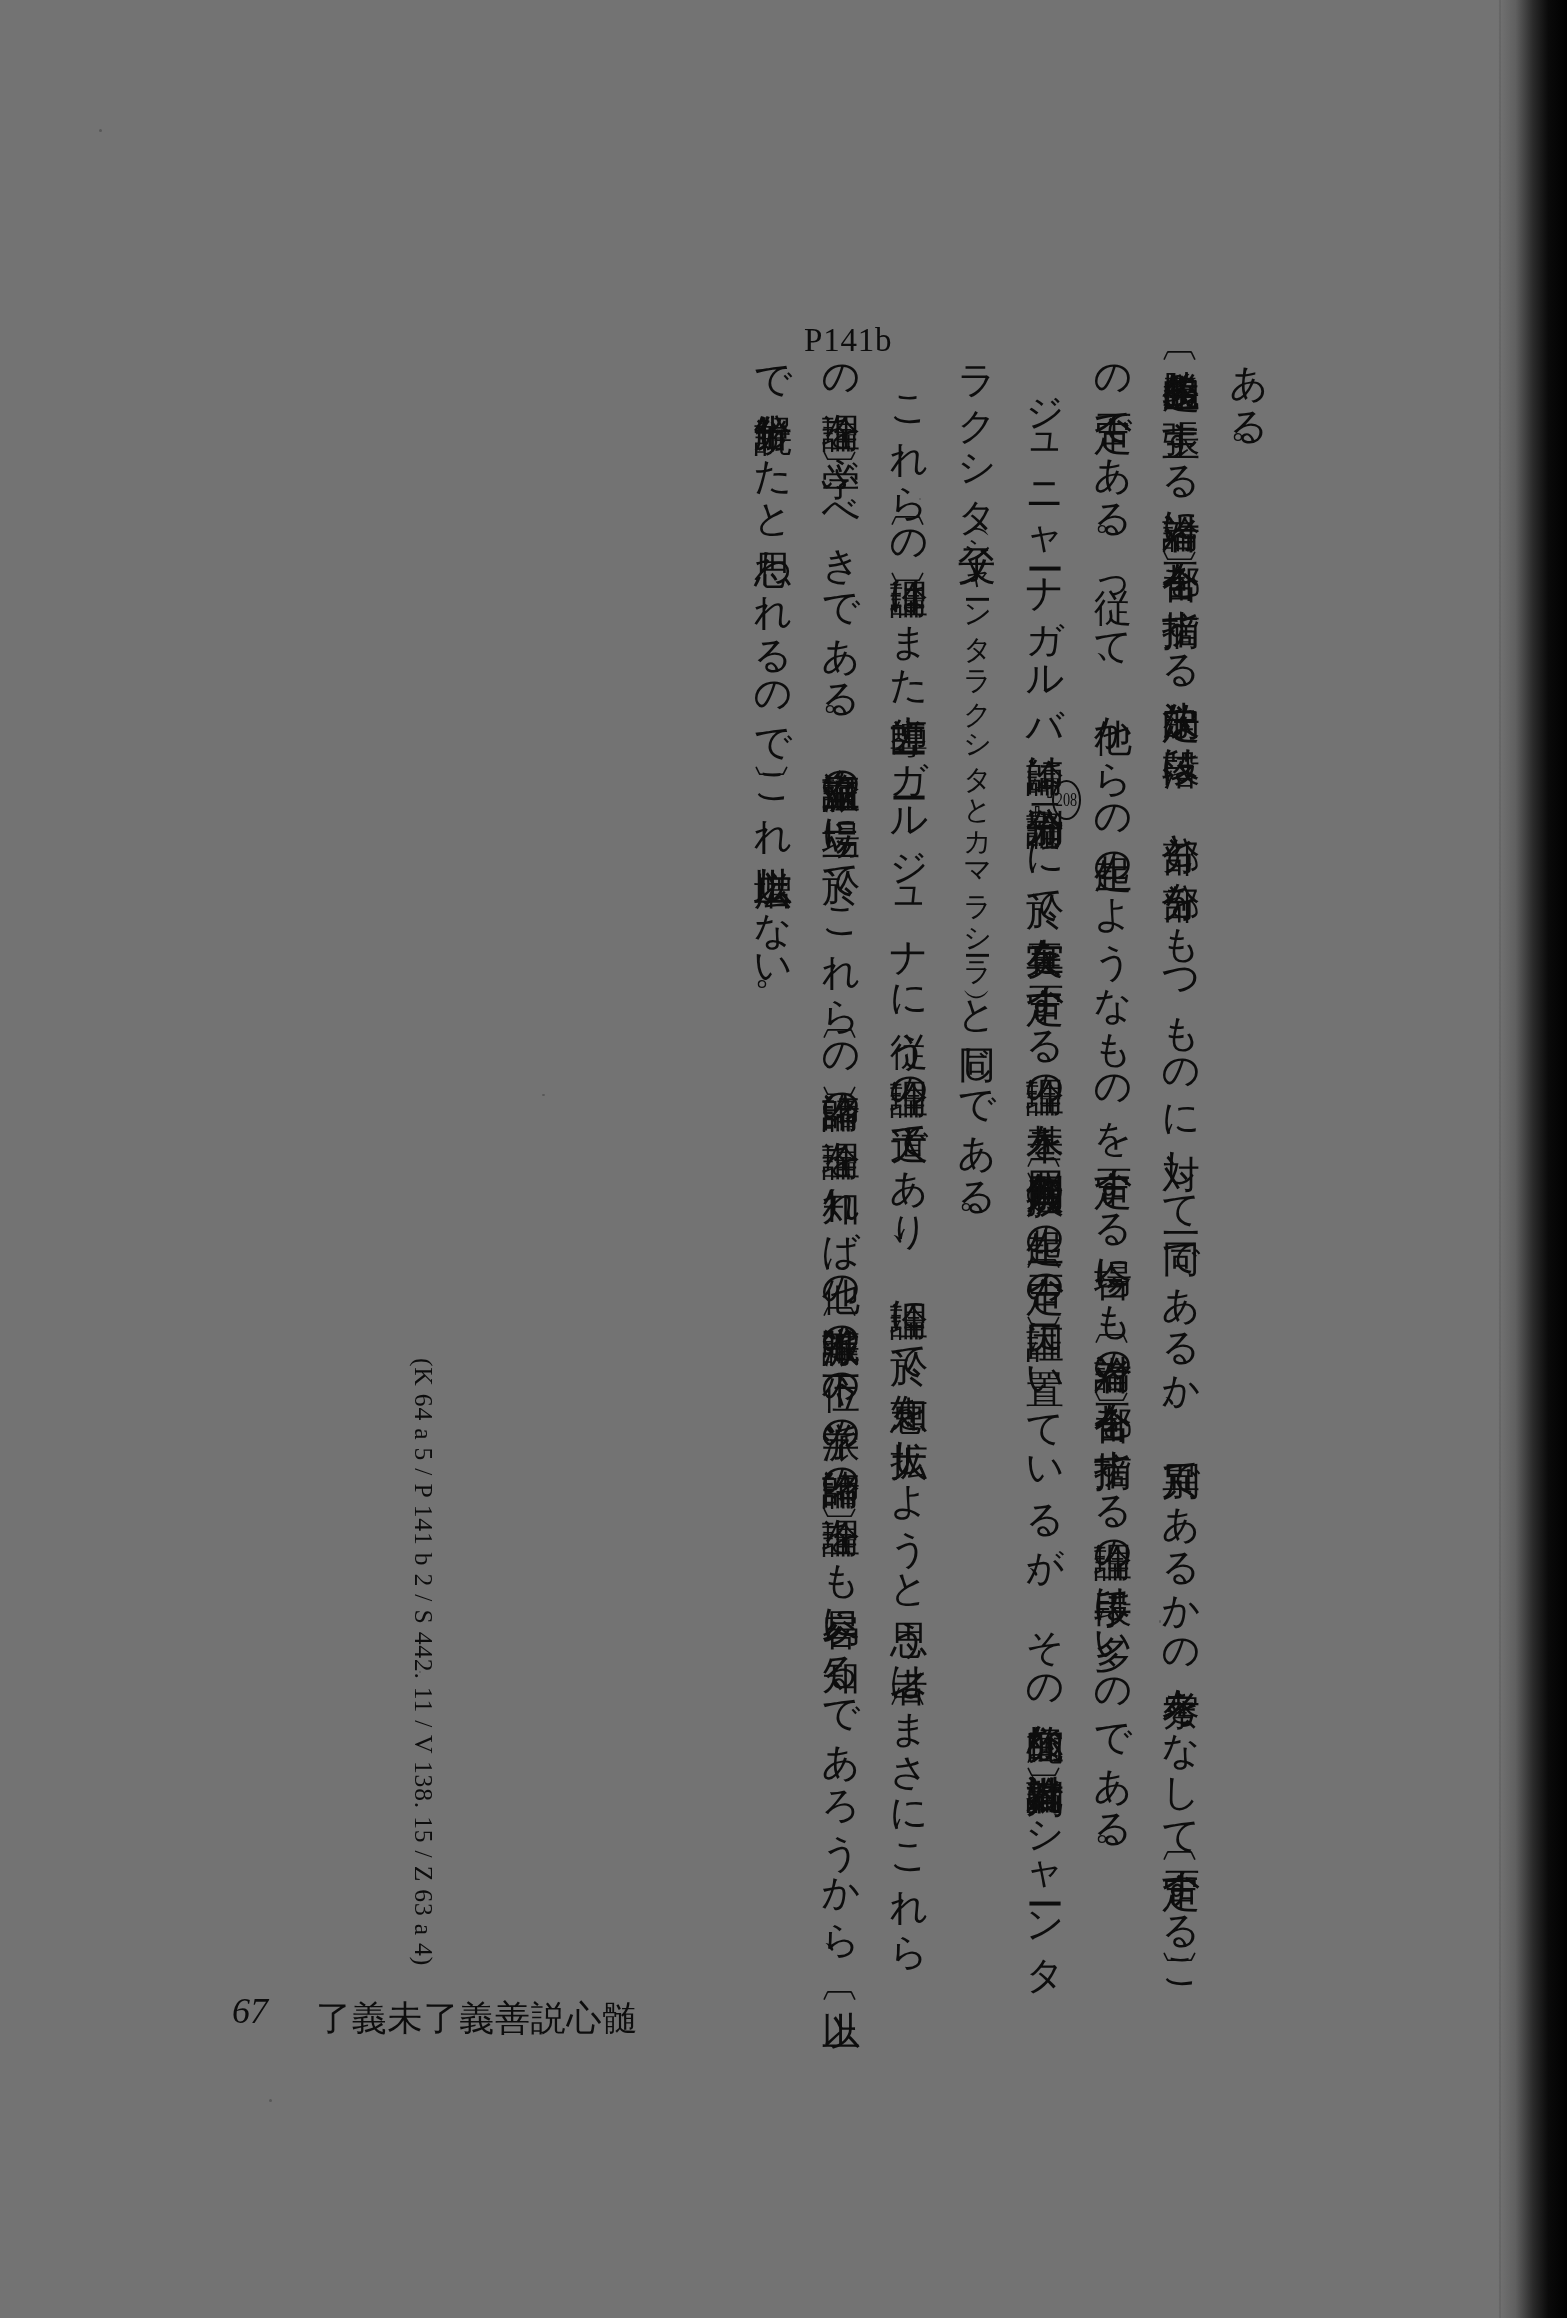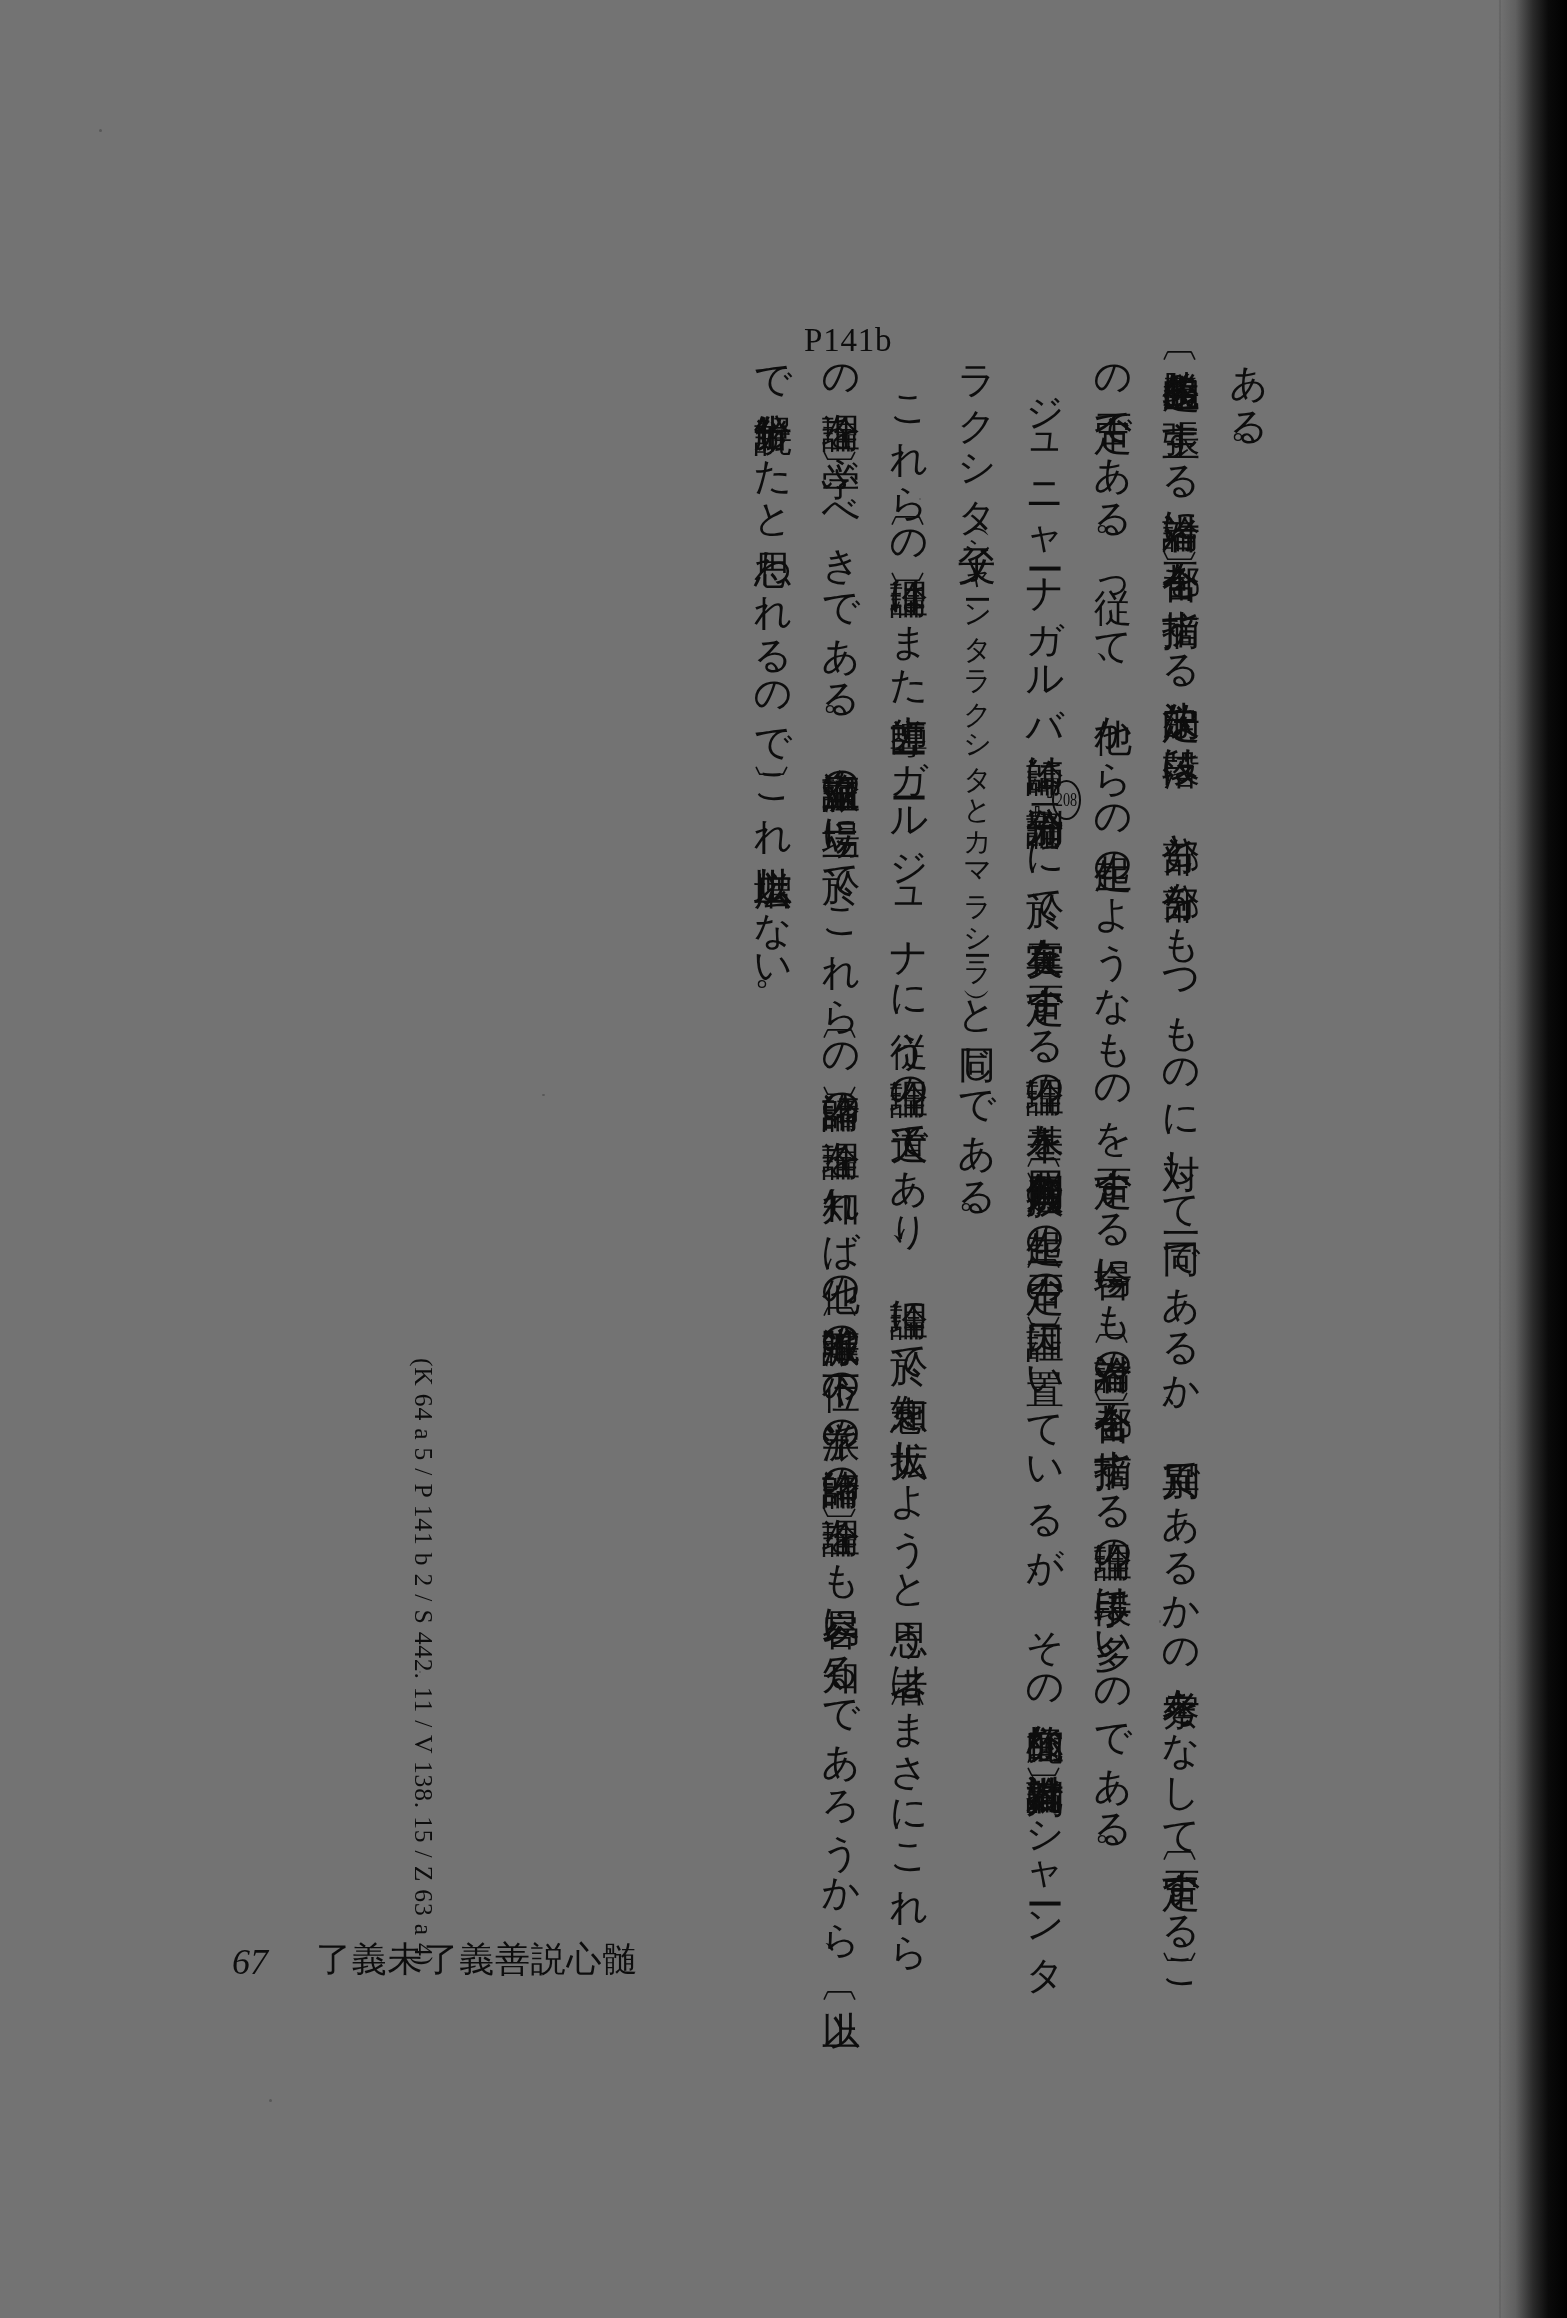--- a/index.html
+++ b/index.html
@@ -66,23 +66,23 @@
     text-orientation: mixed;
     font-size: 25.6px;
     letter-spacing: 0.8px;
     white-space: nowrap;
   }
 
   
   .footer {
     position: absolute;
     left: 232px;
-    top: 1920px;
+    top: 1979px;
     display: flex;
-    align-items: flex-end;
+    align-items: center;
   }
   .page-num {
     font-style: italic;
     font-size: 36px;
     margin-right: 48px;
   }
   .running-title {
     font-size: 35px;
     letter-spacing: 0.8px;
     margin-top: 16px;

